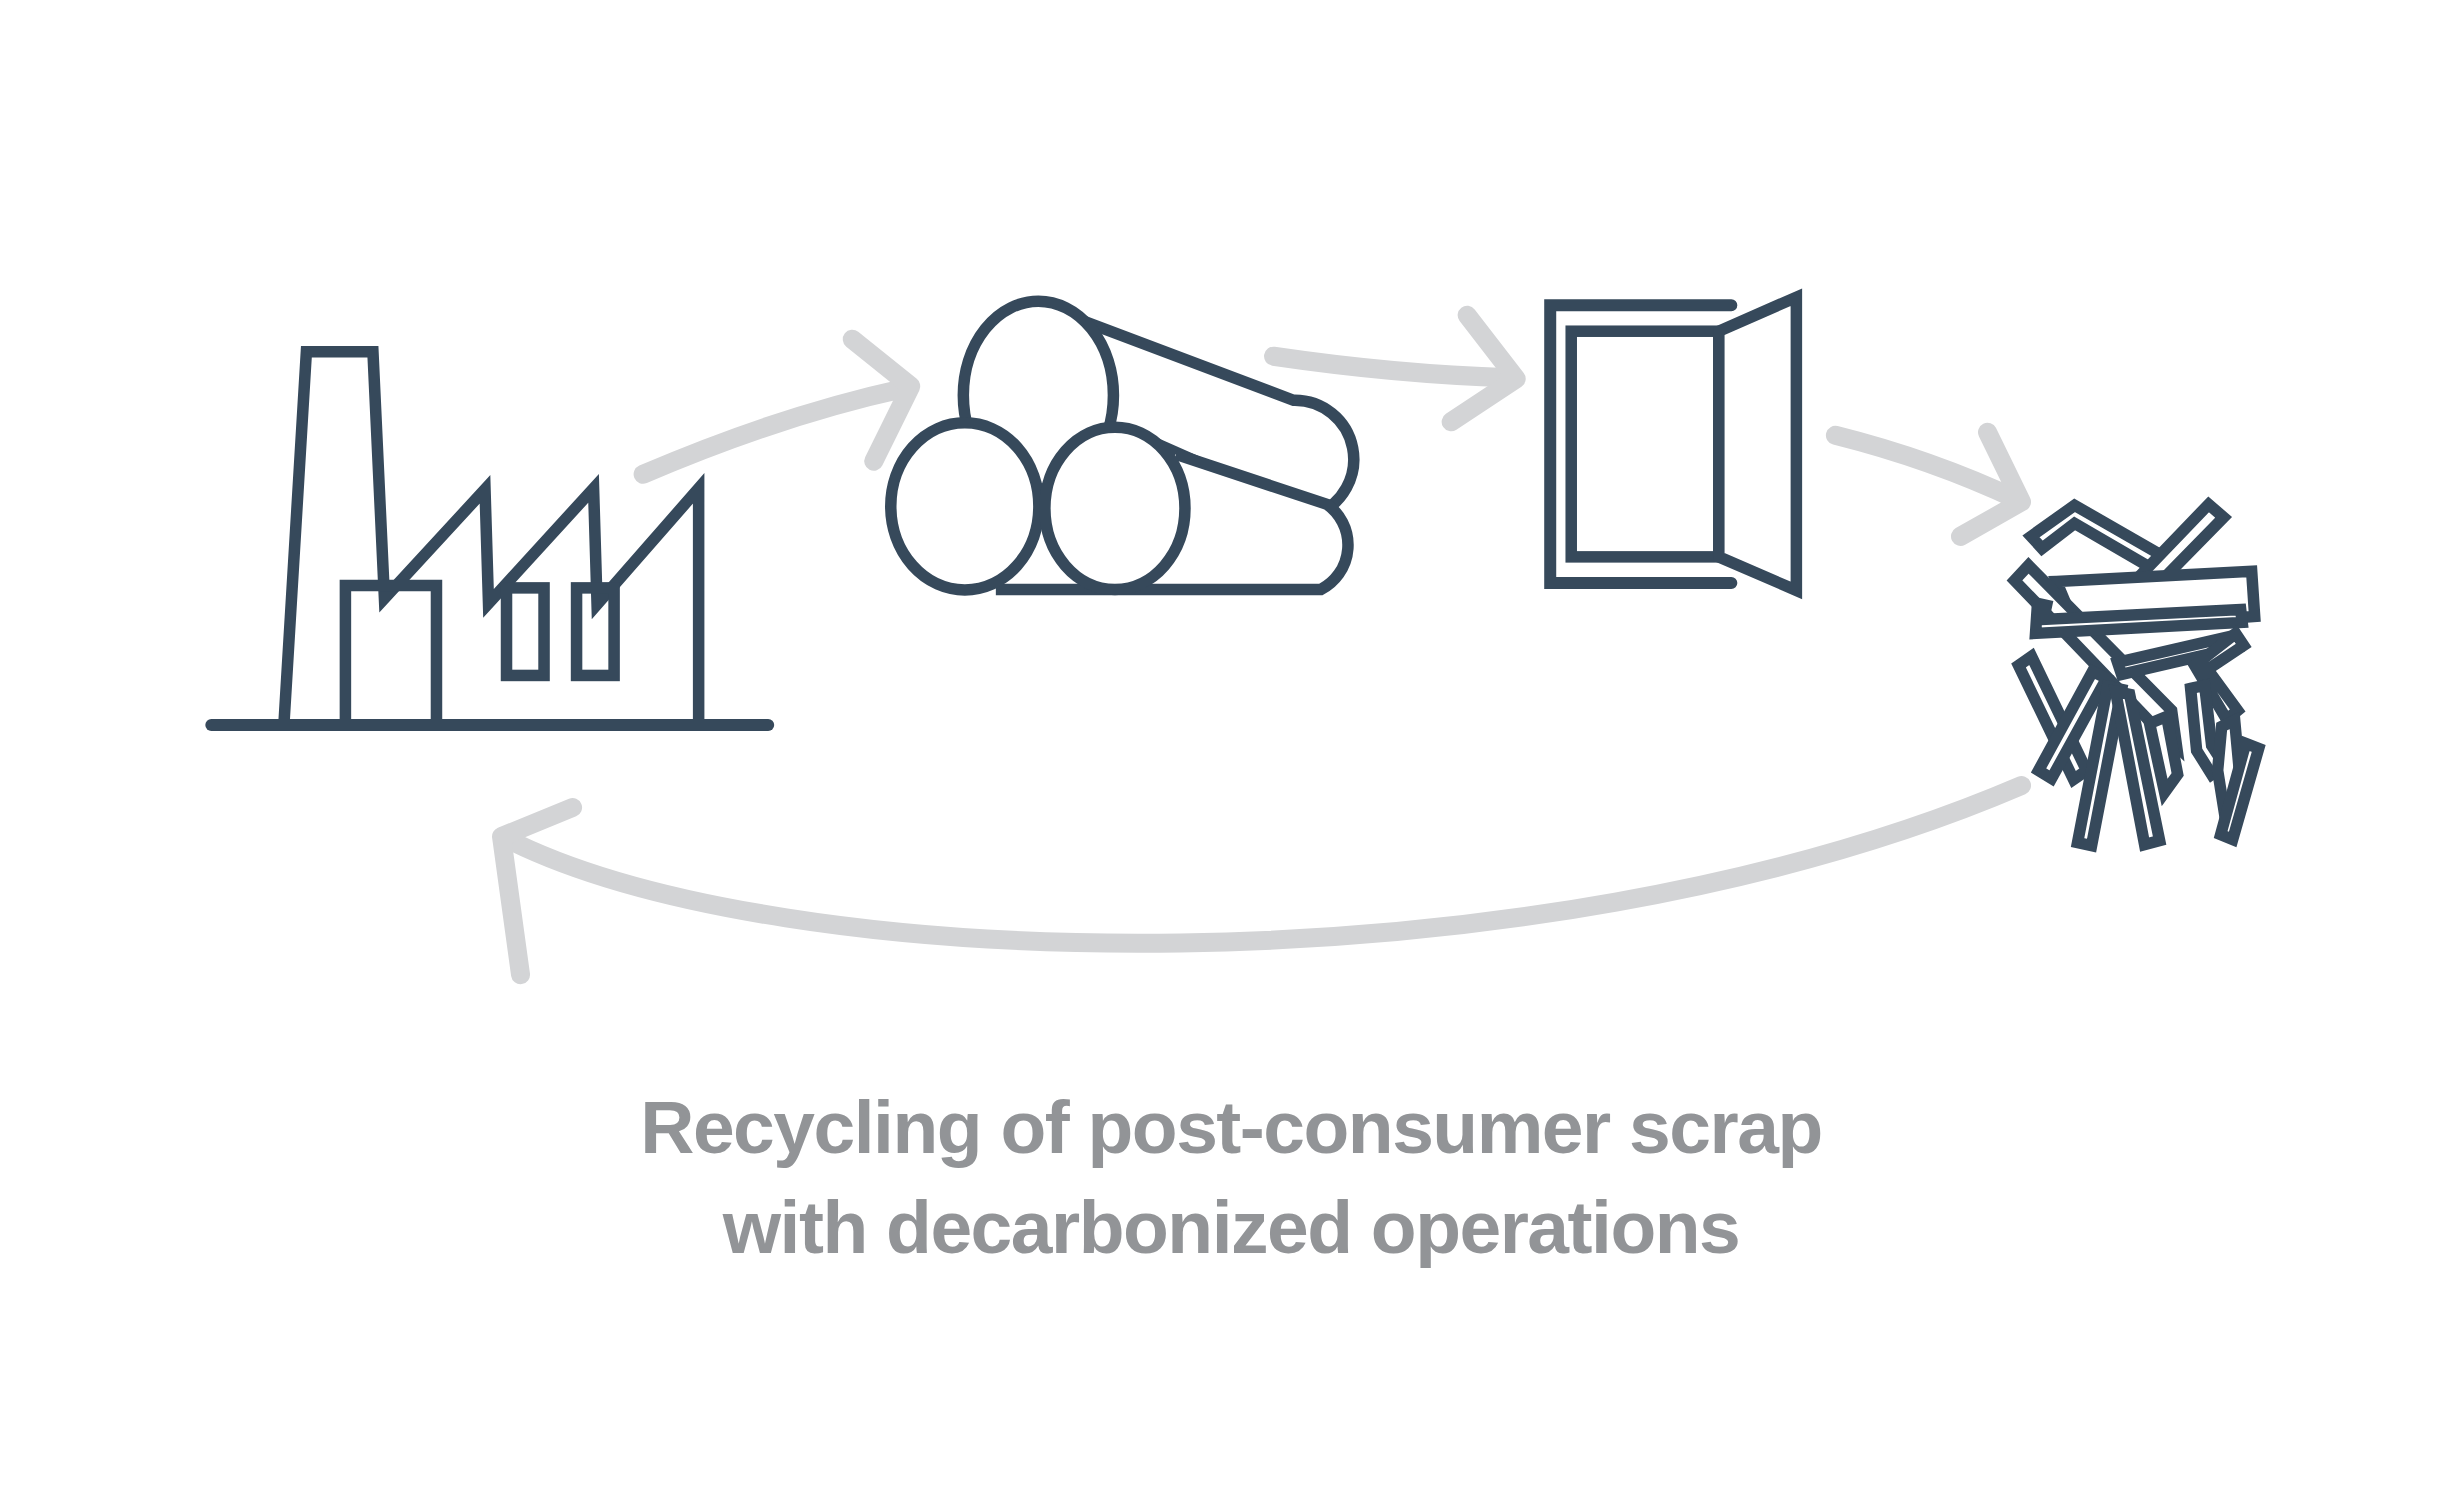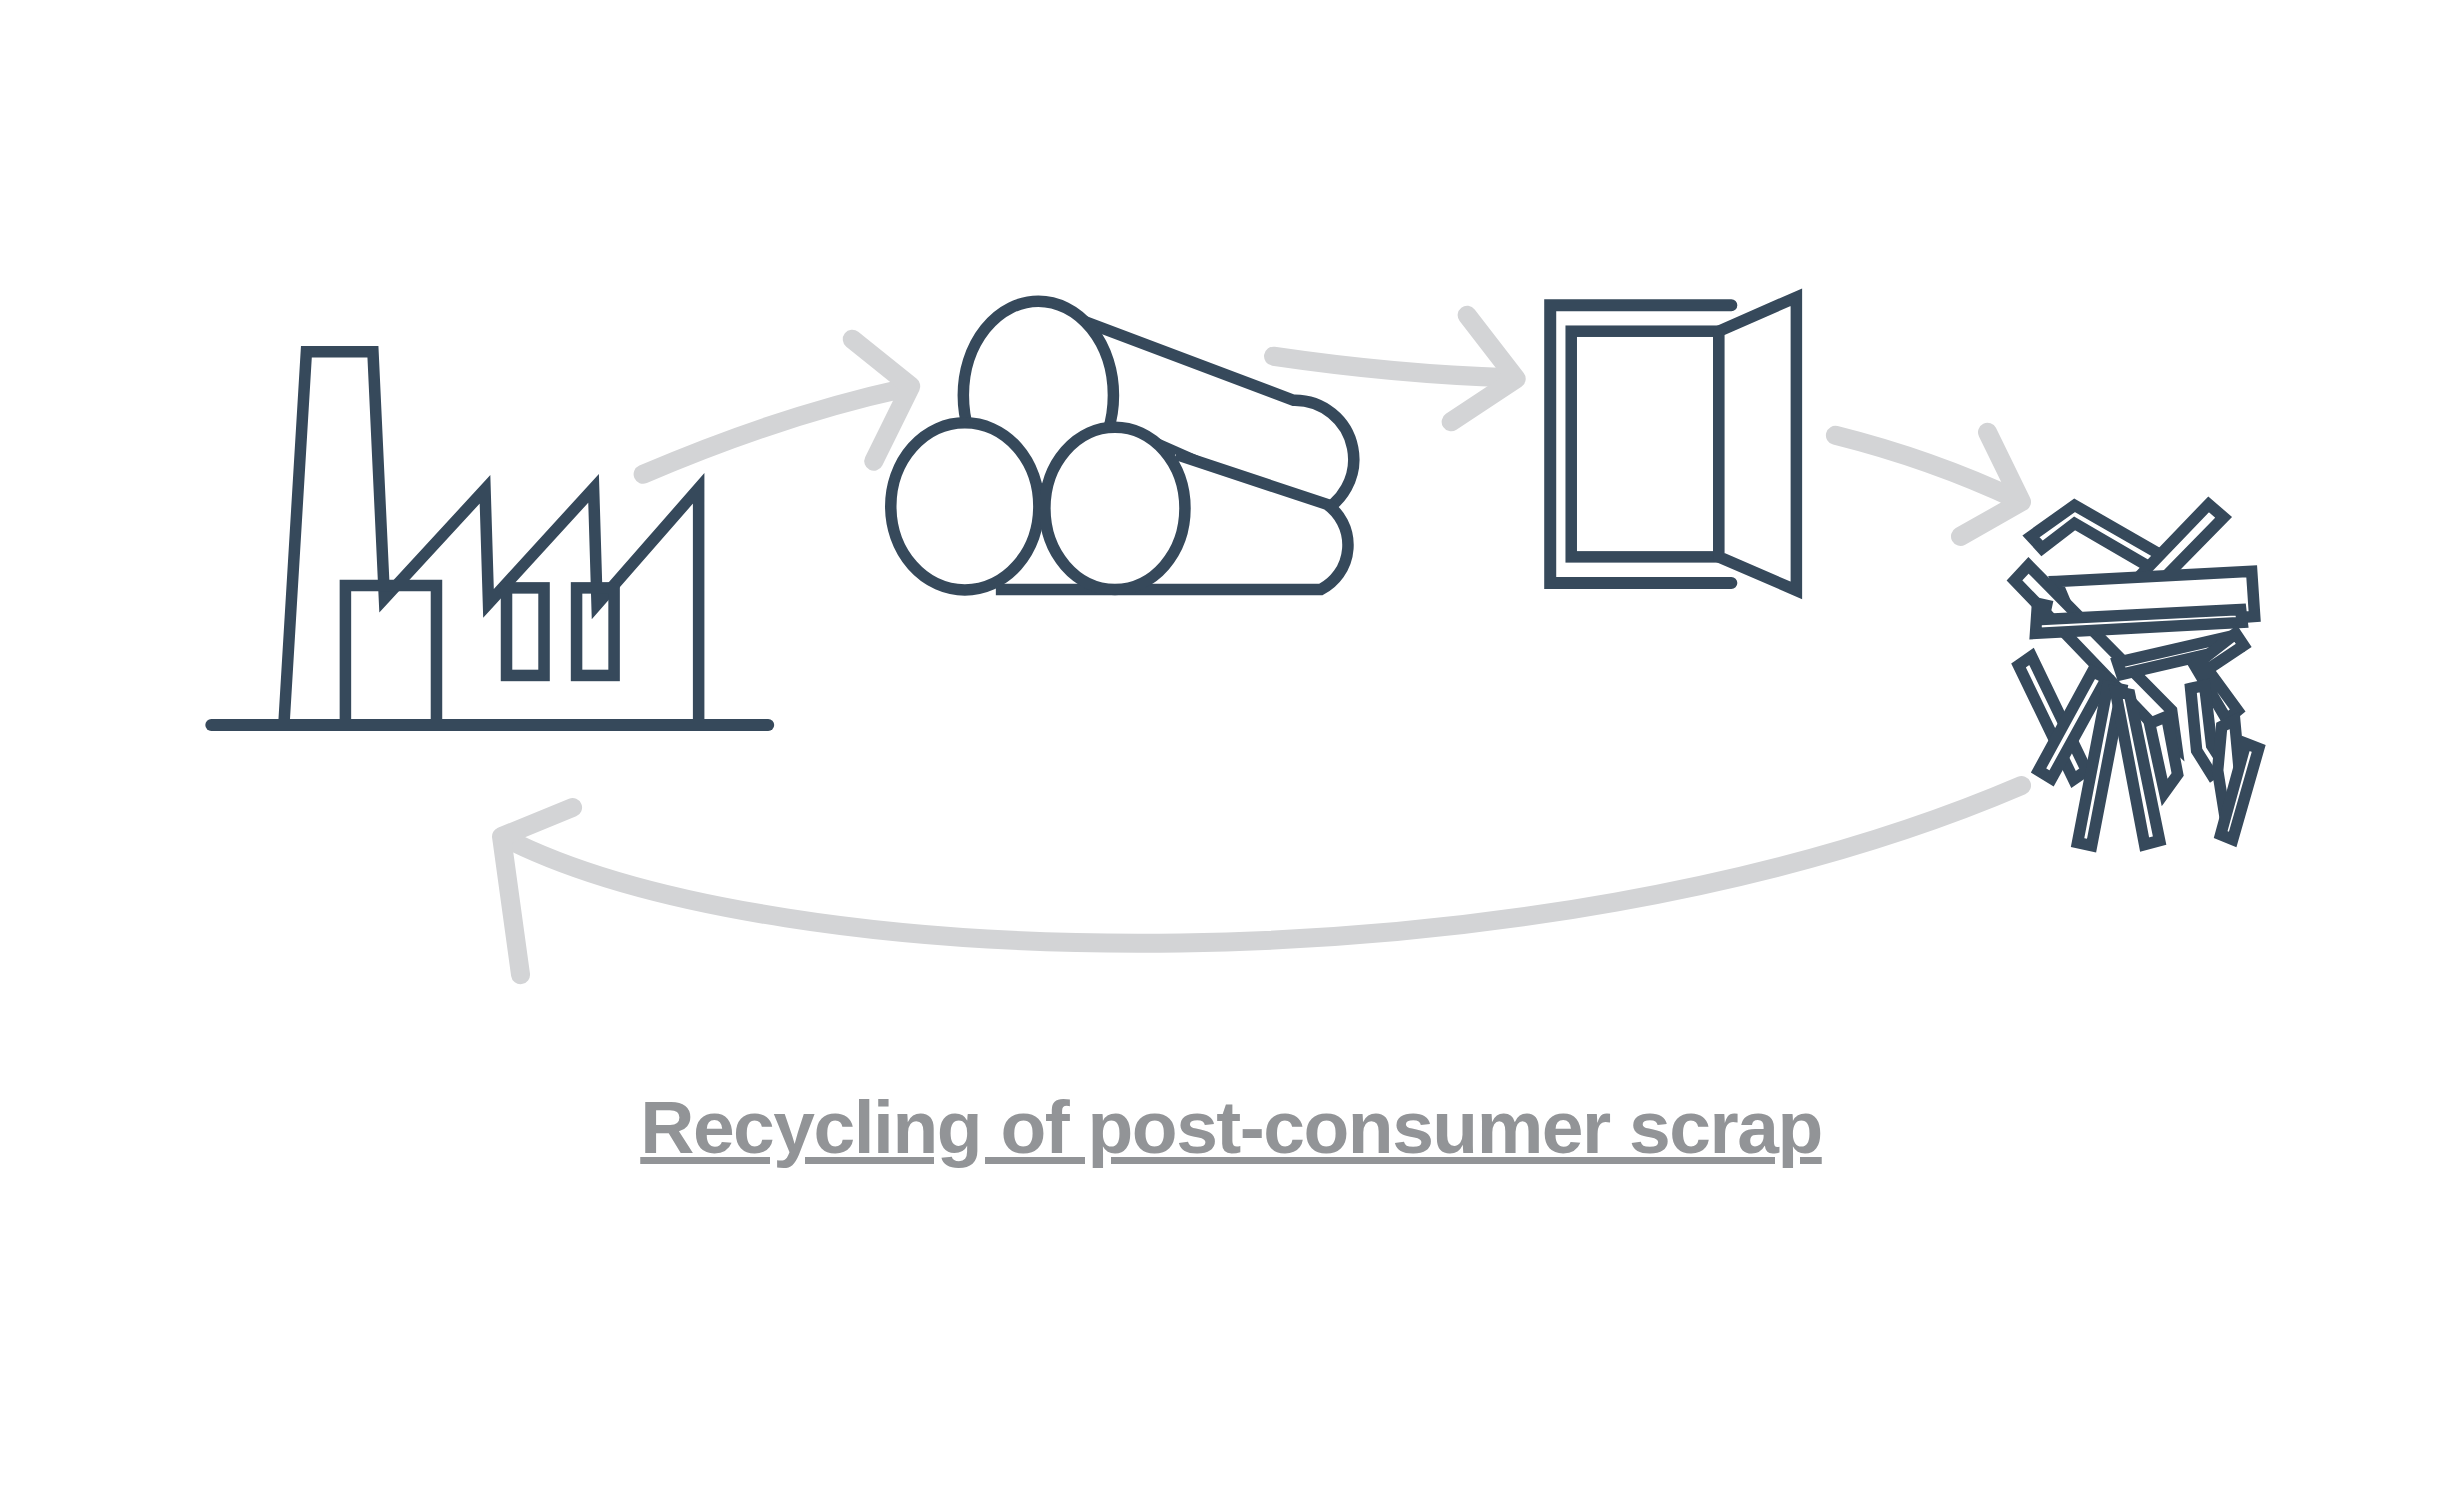--- a/index.html
+++ b/index.html
@@ -28,21 +28,20 @@
     position: absolute;
     left: 0;
     top: 1077px;
     width: 2462px;
     text-align: center;
     color: #929497;
     font-weight: bold;
     font-size: 75px;
     line-height: 100px;
     letter-spacing: -1.5px;
-    text-decoration: underline;
   }
   .caption .line { white-space: nowrap; }
 
   
   .ink  { stroke: #36495b; fill: none; stroke-width: 23; }
   .inkf { stroke: #36495b; fill: #ffffff; stroke-width: 23; stroke-linejoin: miter; }
   .bar  { stroke: #36495b; fill: none; stroke-width: 24; stroke-linecap: round; }
   .arrow { stroke: #d3d4d6; fill: none; stroke-width: 38; stroke-linecap: round; stroke-linejoin: round; }
 </style>
 </head>
@@ -132,16 +131,17 @@
       <path class="inkf" d="M 4378,1376 L 4406,1370 L 4420,1490 L 4446,1530 L 4420,1548 L 4390,1500 Z"></path>
 
       <path class="inkf" d="M 4440,1452 L 4466,1440 L 4478,1570 L 4448,1640 L 4432,1540 Z"></path>
 
       <path class="inkf" d="M 4488,1486 L 4514,1496 L 4462,1678 L 4438,1668 Z"></path>
     </g>
   </svg>
 
   <div class="caption">
     <div class="line">Recycling of post-consumer scrap</div>
+    <div class="line">with decarbonized operations</div>
   </div>
 
 </div>
 
 
 </body></html>

